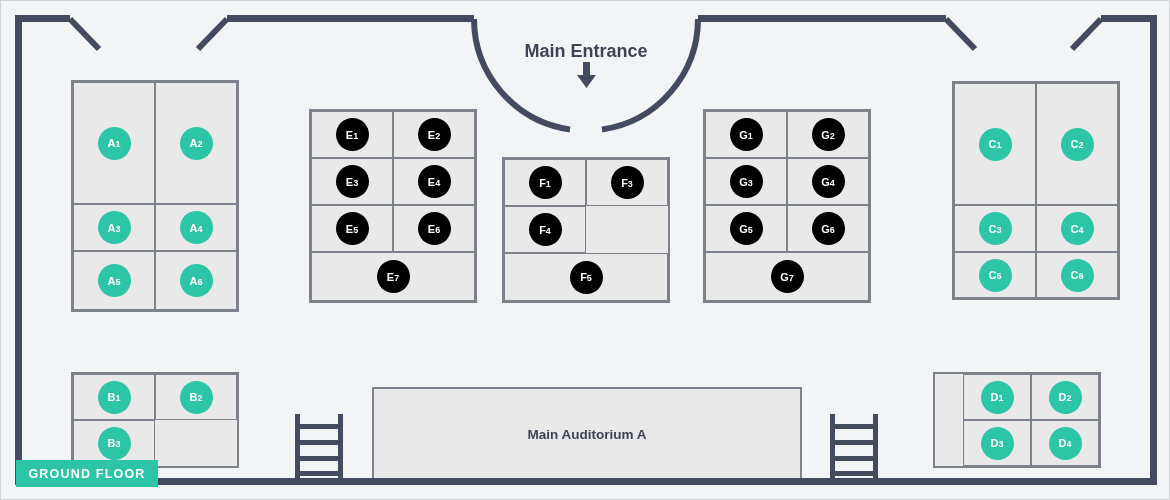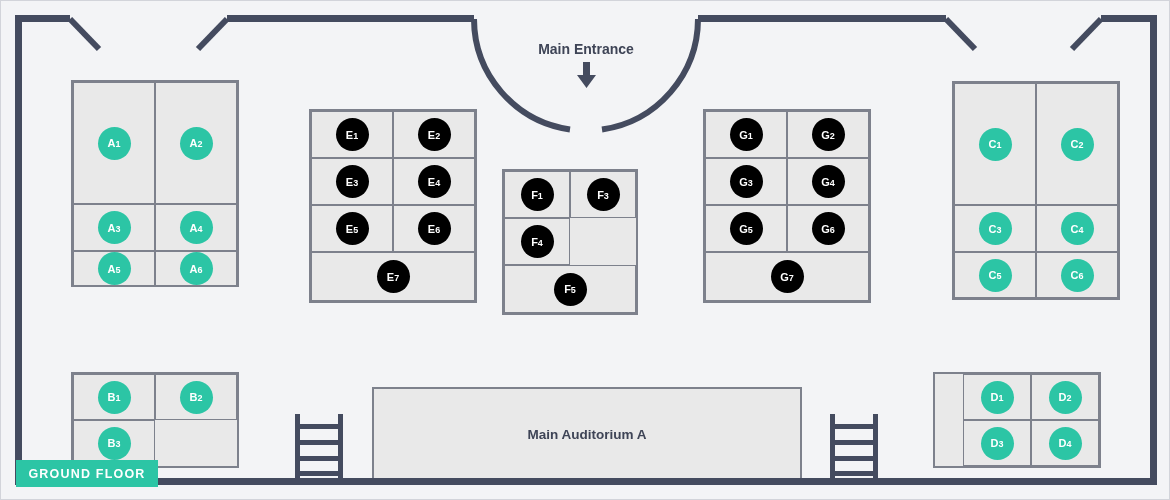--- a/index.html
+++ b/index.html
@@ -7,21 +7,21 @@
           border:1px solid #d2d4da;box-sizing:border-box;overflow:hidden;}
 
   
   .wall{position:absolute;background:#444b5f;z-index:5;}
 
   
   .overlay{position:absolute;left:0;top:0;z-index:4;pointer-events:none;}
 
   
   .entrance-label{position:absolute;left:585px;top:40px;transform:translateX(-50%);
-    font-size:14px;font-weight:bold;color:#3e4456;white-space:nowrap;z-index:3;}
+    font-size:18px;font-weight:bold;color:#3e4456;white-space:nowrap;z-index:3;}
 
   
   .block{position:absolute;display:grid;grid-template-columns:1fr 1fr;
          border:2px solid #7d818c;background:#e9e9e9;box-sizing:border-box;z-index:2;}
   .cell{border:1px solid #7d818c;background:#e9e9e9;display:flex;
         align-items:center;justify-content:center;}
   .span2{grid-column:1 / span 2;}
   .rowsA{grid-template-rows:122px 47px 1fr;}
   .rowsB{grid-template-rows:1fr 1fr;margin-top:32px;}
   .rowsE{grid-template-rows:47px 47px 47px 1fr;}
@@ -68,21 +68,21 @@
     <path d="M197 48 L226 18" stroke="#444b5f" stroke-width="6"></path>
     <path d="M945 18 L974 48" stroke="#444b5f" stroke-width="6"></path>
     <path d="M1071 48 L1100 18" stroke="#444b5f" stroke-width="6"></path>
     <path d="M473 18 A112 112 0 0 0 569 128.5" fill="none" stroke="#444b5f" stroke-width="6"></path>
     <path d="M601 128.5 A112 112 0 0 0 697 18" fill="none" stroke="#444b5f" stroke-width="6"></path>
     <path d="M582 61 h7 v13 h6 l-9.5 13 l-9.5 -13 h6 z" fill="#444b5f"></path>
   </svg>
 
   <div class="entrance-label">Main Entrance</div>
 
-  <div class="block rowsA" style="left:70px;top:79px;width:168px;height:207px;">
+  <div class="block rowsA" style="left:70px;top:79px;width:168px;height:232px;">
     <div class="cell">
         <div class="booth teal">
           <span class="booth-label">A<span class="num">1</span></span>
         </div>
       </div>
     <div class="cell">
         <div class="booth teal">
           <span class="booth-label">A<span class="num">2</span></span>
         </div>
       </div>
@@ -213,21 +213,21 @@
           <span class="booth-label">E<span class="num">6</span></span>
         </div>
       </div>
     <div class="cell span2">
         <div class="booth purple">
           <span class="booth-label">E<span class="num">7</span></span>
         </div>
       </div>
   </div>
 
-  <div class="block rowsF" style="left:501px;top:156px;width:136px;height:146px;margin-top:12px;">
+  <div class="block rowsF" style="left:501px;top:156px;width:168px;height:146px;">
     <div class="cell">
         <div class="booth purple">
           <span class="booth-label">F<span class="num">1</span></span>
         </div>
       </div>
     <div class="cell">
         <div class="booth purple">
           <span class="booth-label">F<span class="num">3</span></span>
         </div>
       </div>

